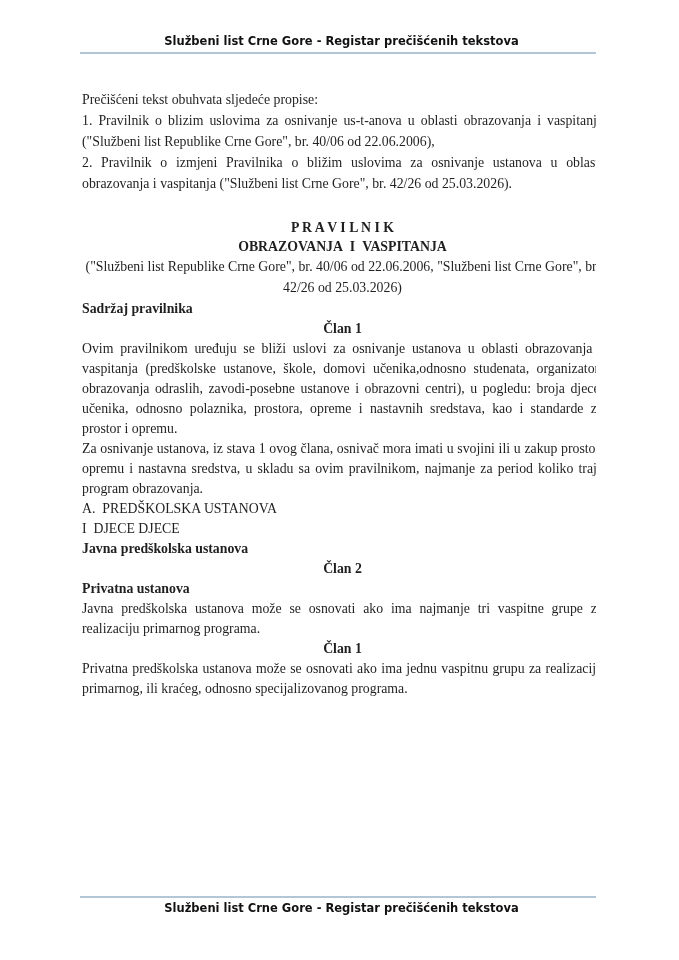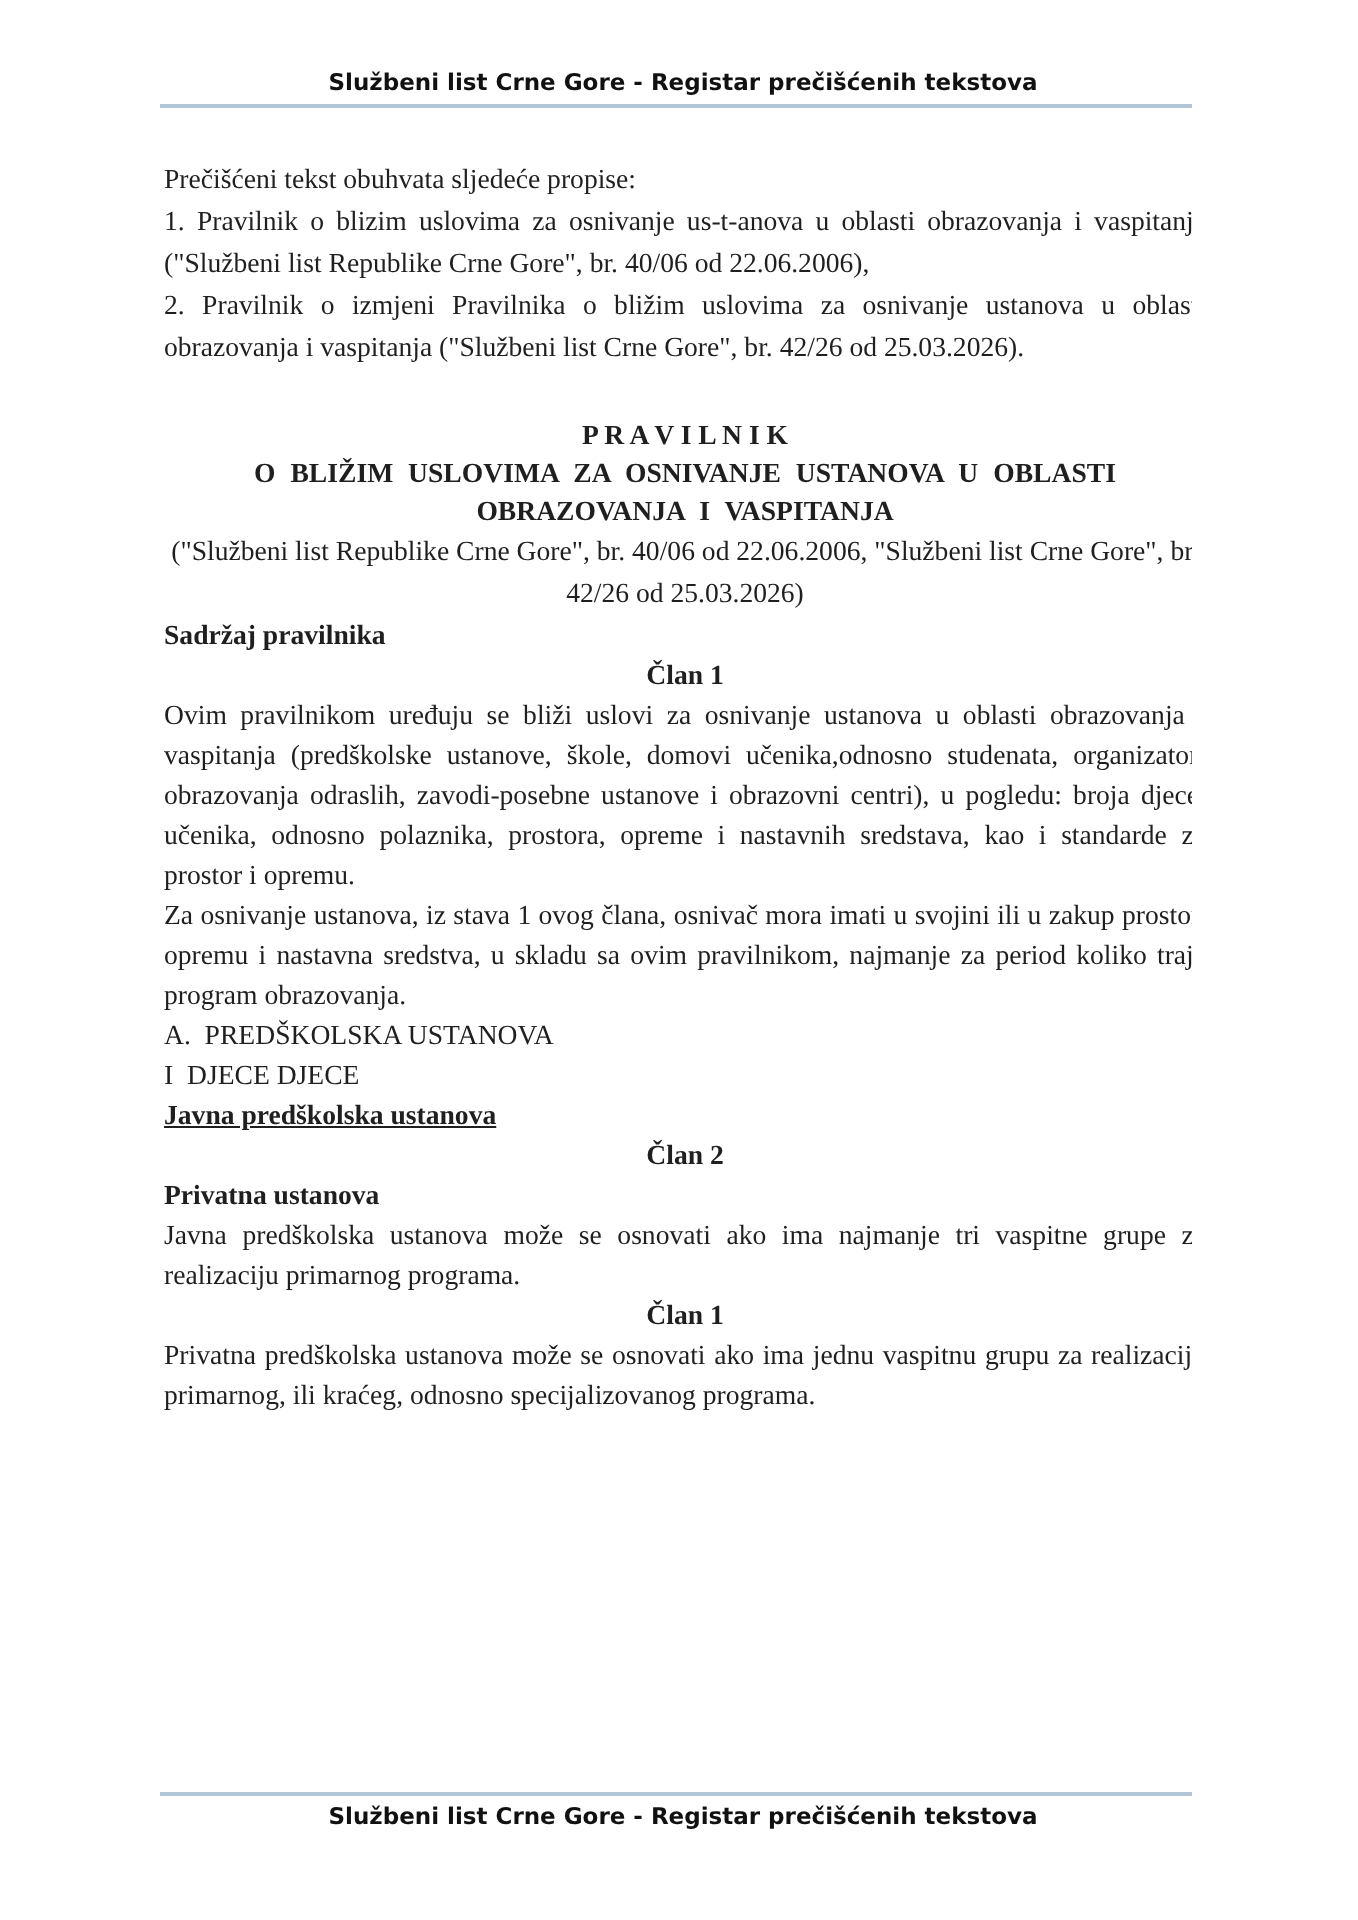--- a/index.html
+++ b/index.html
@@ -33,21 +33,21 @@
   .chrome.footer {
     top: 896px;
     padding-top: 3px;
     border-top: 2px solid #b3c6d8;
   }
 
   
   .content {
     position: absolute;
     left: 82px;
-    top: 79px;
+    top: 89px;
     width: 521px;
   }
   .content p { margin: 0; }
 
   .intro { line-height: 21px; }
   .j { text-align: justify; }
 
   .title-block {
     margin-top: 24px;
     text-align: center;
@@ -62,21 +62,21 @@
   }
 
   .body-par { line-height: 20px; }
   .bold { font-weight: bold; }
   .center { text-align: center; font-weight: bold; }
   .prewrap { white-space: pre-wrap; }
 
   .toc-heading      { margin-top: 42px; line-height: 21px; }
   .clan-1           { margin-top: 8px; }
   .sect-broj        { margin-top: 22px; }
-  .javna-heading    { margin-top: 52px; text-decoration: underline; }
+  .javna-heading    { margin-top: 52px; }
   .clan-2           { margin-top: 10px; }
   .privatna-heading { margin-top: 50px; }
   .clan-3           { margin-top: 6px; }
 </style>
 </head>
 <body>
 
 <div class="page">
 
   <div class="chrome header">
@@ -84,21 +84,20 @@
   </div>
 
   <div class="content">
 
     <p class="intro">Prečišćeni tekst obuhvata sljedeće propise:</p>
     <p class="intro j">1. Pravilnik o blizim uslovima za osnivanje us-t-anova u oblasti obrazovanja i vaspitanja ("Službeni list Republike Crne Gore", br. 40/06 od 22.06.2006),</p>
     <p class="intro j">2.  Pravilnik o izmjeni Pravilnika o bližim uslovima za osnivanje ustanova u oblasti obrazovanja i vaspitanja ("Službeni list Crne Gore", br. 42/26 od 25.03.2026).</p>
 
     <div class="title-block">
       <p>P R A V I L N I K</p>
-      <p class="title-wide">O BLIŽIM USLOVIMA ZA OSNIVANJE USTANOVA U OBLASTI</p>
       <p class="title-wide">OBRAZOVANJA I VASPITANJA</p>
     </div>
     <p class="citation">("Službeni list Republike Crne Gore", br. 40/06 od 22.06.2006, "Službeni list Crne Gore", br. 42/26 od 25.03.2026)</p>
 
     <p class="toc-heading bold">Sadržaj pravilnika</p>
 
     <p class="body-par center clan-1">Član 1</p>
     <p class="body-par j">Ovim pravilnikom uređuju se bliži uslovi za osnivanje ustanova u oblasti obrazovanja i vaspitanja (predškolske ustanove, škole, domovi učenika,odnosno studenata, organizatori obrazovanja odraslih, zavodi-posebne ustanove i obrazovni centri), u pogledu: broja djece, učenika, odnosno polaznika, prostora, opreme i nastavnih sredstava, kao i standarde za prostor i opremu.</p>
     <p class="body-par j">Za osnivanje ustanova, iz stava 1 ovog člana, osnivač mora imati u svojini ili u zakup prostor, opremu i nastavna sredstva, u skladu sa ovim pravilnikom, najmanje za period koliko traje program obrazovanja.</p>
     <p class="body-par prewrap">A.  PREDŠKOLSKA USTANOVA</p>

